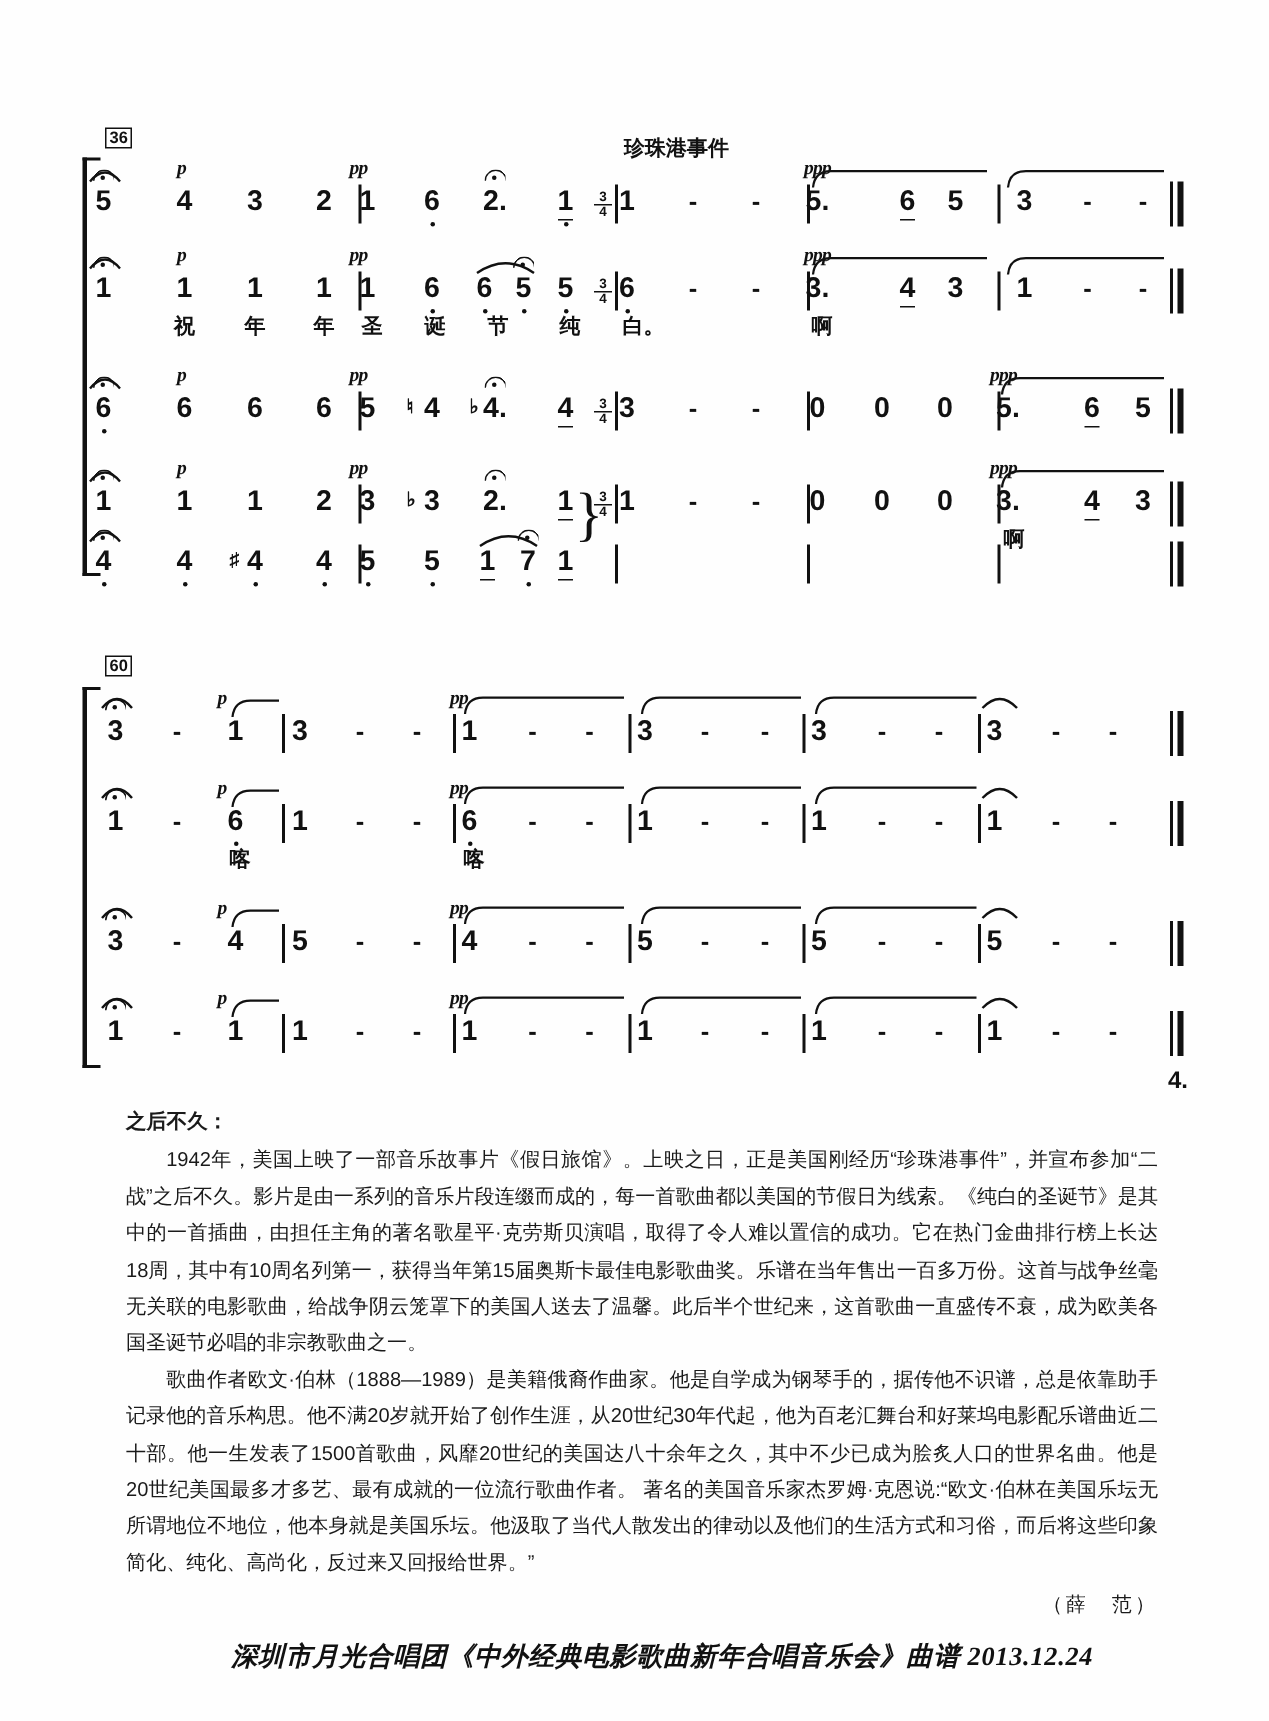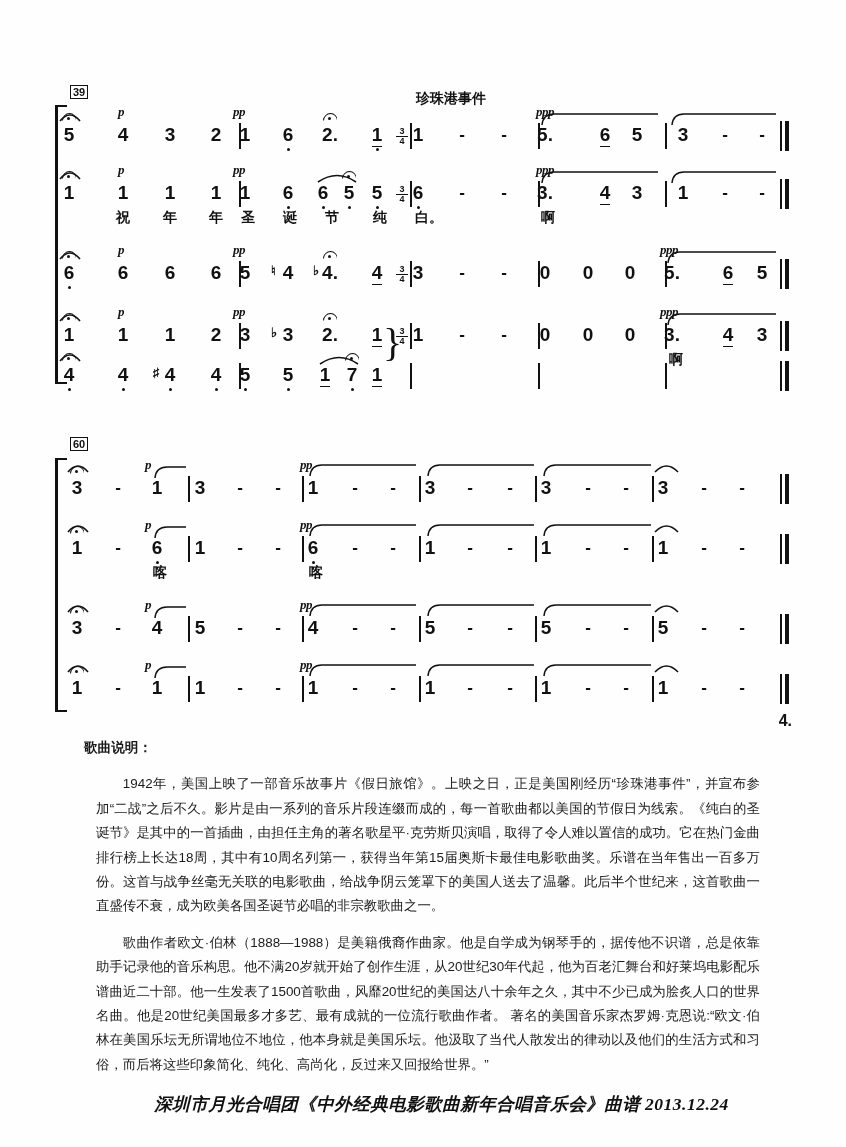--- a/index.html
+++ b/index.html
@@ -222,21 +222,21 @@
     text-align: justify;
     text-justify: inter-ideograph;
   }
   .notes-title {
     font-weight: bold;
     font-size: 13.6px;
     margin-bottom: 1px;
   }
   .notes-para {
     text-indent: 2em;
-    margin: 12px;
+    margin: 0;
   }
   .notes-sign {
     text-align: right;
     margin-top: 4px;
     font-size: 13.4px;
     letter-spacing: 2px;
   }
 
   .page-number {
     position: absolute;
@@ -262,21 +262,21 @@
     padding-left: 37px;
   }
 </style>
 </head>
 <body>
 
 <div class="page">
 
   <div class="system" style="top:95px; height:300px;">
 
-    <div class="measure-num" style="left:70px; top:-10px;">39</div>
+    <div class="measure-num" style="left:70px; top:-10px;">36</div>
 
     <div class="tempo" style="left:416px; top:-5px;">珍珠港事件</div>
 
     <div class="sys-bracket" style="left:55px; top:10px; height:275px;"></div>
 
     <div class="brace" style="left:383px; top:228px;">}</div>
 
     <div class="staff" style="top:10px;">
       <div class="noterow">
           <div class="note" style="left: 69px;"><span>5</span></div>
@@ -718,20 +718,21 @@
         </svg>
         <svg class="arclayer" width="35" height="16" style="left: 649px; top: 4px;">
           <path d="M 6 10 Q 17.5 -2 29 10" fill="none" stroke="#111" stroke-width="1.6"></path>
         </svg>
       </div>
   </div>
 
   <div class="page-number">4.</div>
 
   <div class="notes-block">
-    <div class="notes-title">歌曲说明：</div>
+    <div class="notes-title">之后不久：</div>
     <p class="notes-para">1942年，美国上映了一部音乐故事片《假日旅馆》。上映之日，正是美国刚经历“珍珠港事件”，并宣布参加“二战”之后不久。影片是由一系列的音乐片段连缀而成的，每一首歌曲都以美国的节假日为线索。《纯白的圣诞节》是其中的一首插曲，由担任主角的著名歌星平·克劳斯贝演唱，取得了令人难以置信的成功。它在热门金曲排行榜上长达18周，其中有10周名列第一，获得当年第15届奥斯卡最佳电影歌曲奖。乐谱在当年售出一百多万份。这首与战争丝毫无关联的电影歌曲，给战争阴云笼罩下的美国人送去了温馨。此后半个世纪来，这首歌曲一直盛传不衰，成为欧美各国圣诞节必唱的非宗教歌曲之一。</p>
-    <p class="notes-para">歌曲作者欧文·伯林（1888—1988）是美籍俄裔作曲家。他是自学成为钢琴手的，据传他不识谱，总是依靠助手记录他的音乐构思。他不满20岁就开始了创作生涯，从20世纪30年代起，他为百老汇舞台和好莱坞电影配乐谱曲近二十部。他一生发表了1500首歌曲，风靡20世纪的美国达八十余年之久，其中不少已成为脍炙人口的世界名曲。他是20世纪美国最多才多艺、最有成就的一位流行歌曲作者。 著名的美国音乐家杰罗姆·克恩说:“欧文·伯林在美国乐坛无所谓地位不地位，他本身就是美国乐坛。他汲取了当代人散发出的律动以及他们的生活方式和习俗，而后将这些印象简化、纯化、高尚化，反过来又回报给世界。”</p>
+    <p class="notes-para">歌曲作者欧文·伯林（1888—1989）是美籍俄裔作曲家。他是自学成为钢琴手的，据传他不识谱，总是依靠助手记录他的音乐构思。他不满20岁就开始了创作生涯，从20世纪30年代起，他为百老汇舞台和好莱坞电影配乐谱曲近二十部。他一生发表了1500首歌曲，风靡20世纪的美国达八十余年之久，其中不少已成为脍炙人口的世界名曲。他是20世纪美国最多才多艺、最有成就的一位流行歌曲作者。 著名的美国音乐家杰罗姆·克恩说:“欧文·伯林在美国乐坛无所谓地位不地位，他本身就是美国乐坛。他汲取了当代人散发出的律动以及他们的生活方式和习俗，而后将这些印象简化、纯化、高尚化，反过来又回报给世界。”</p>
+    <div class="notes-sign">（薛　范）</div>
   </div>
 
   <div class="footer">深圳市月光合唱团《中外经典电影歌曲新年合唱音乐会》曲谱 2013.12.24</div>
 
 </div>
 
 </body></html>

